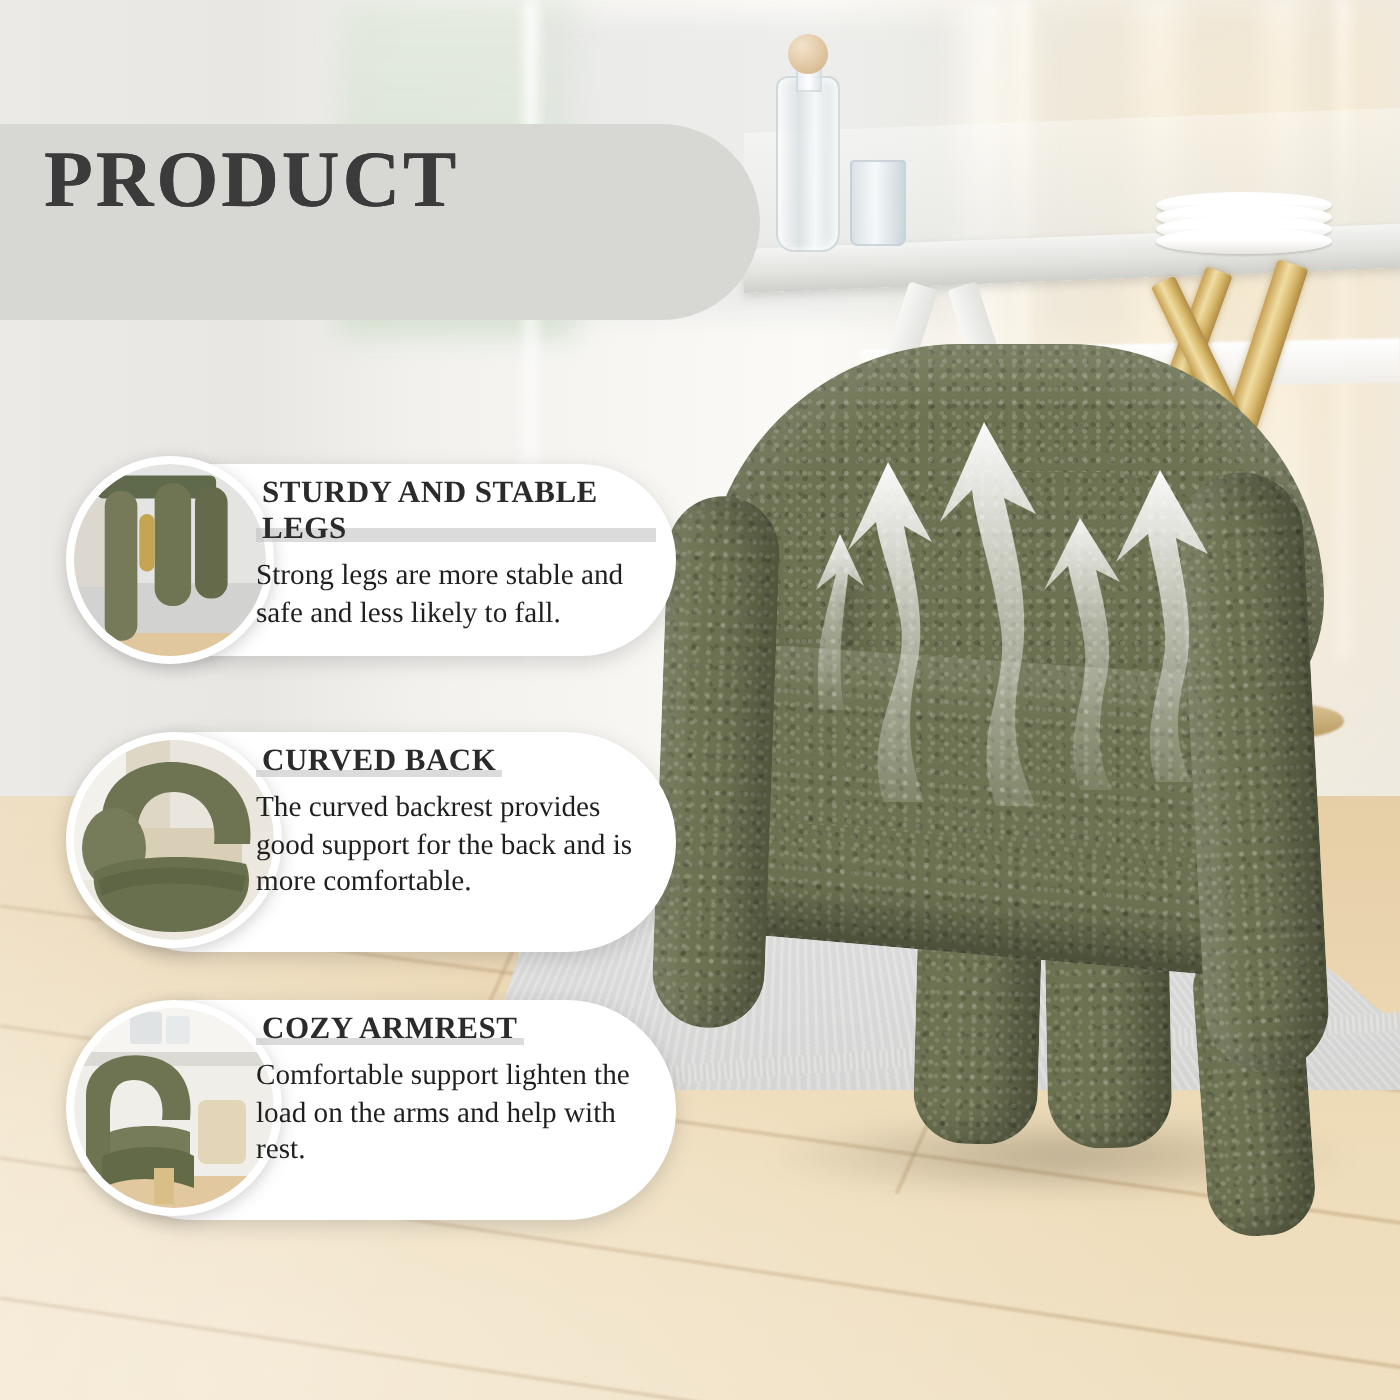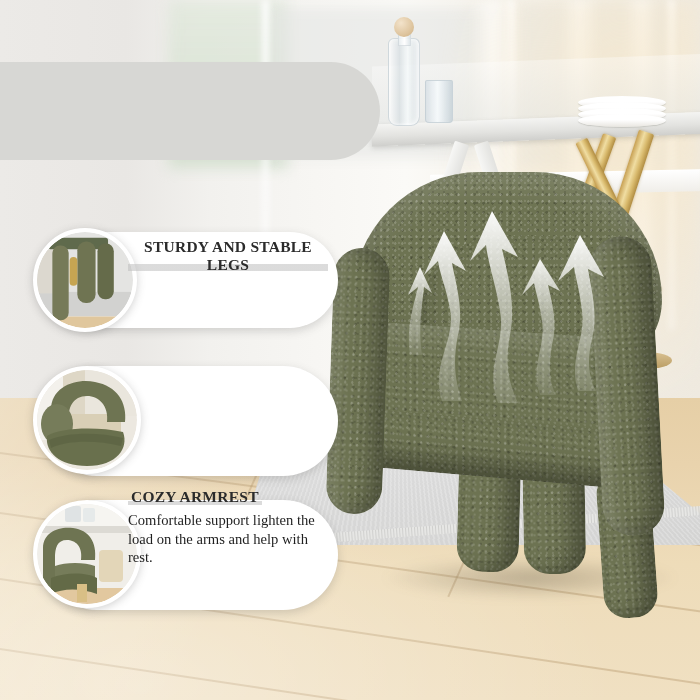--- a/index.html
+++ b/index.html
@@ -386,33 +386,32 @@
   .thumb-2 { left: 33px; top: 366px; width: 108px; height: 108px; }
   .thumb-3 { left: 33px; top: 500px; width: 108px; height: 108px; }
   .thumb-inner { position: absolute; inset: 0; border-radius: 50%; overflow: hidden; }
 
   .card-text {
     position: absolute;
     left: 128px;
   }
   .card-text-1 { top: 238px; width: 200px; }
   .card-text-2 { top: 372px; width: 200px; }
-  .card-text-3 { top: 488px; width: 208px; }
+  .card-text-3 { top: 506px; width: 208px; }
 
   .feat-heading {
     font-family: "Liberation Serif", "DejaVu Serif", serif;
     font-weight: bold;
     font-size: 15.5px;
     letter-spacing: .25px;
     color: #2b2b2b;
     margin: 0 0 5px 0;
     display: inline-block;
     background: linear-gradient(180deg, rgba(0,0,0,0) 72%, rgba(190,190,190,.55) 72%, rgba(190,190,190,.55) 92%, rgba(0,0,0,0) 92%);
     padding: 0 3px;
-    text-align: center;
   }
   .feat-body {
     font-family: "Liberation Serif", "DejaVu Serif", serif;
     font-size: 14.6px;
     line-height: 18.5px;
     color: #1f1f1f;
     margin: 0;
   }
   .ctr { text-align: center; }
 </style>
@@ -513,20 +512,23 @@
                C152,98 158,118 152,140 C148,164 150,178 156,190 Z" fill="url(#ribB)"></path>
 
       <path d="M178,186 C168,154 186,134 182,106 C180,88 176,74 174,62 L158,76 L180,30 L204,72 L188,64
                C192,88 198,110 192,134 C186,160 190,174 196,186 Z" fill="url(#ribA)"></path>
     </svg>
 
   </div>
 
   <div class="title-pill"></div>
   <div class="title-block">
+    <div class="title-line">
+      <span>PRODUCT</span>
+    </div>
   </div>
 
   <div class="card card-1"></div>
   <div class="thumb thumb-1">
     <div class="thumb-inner">
       <svg viewBox="0 0 100 100" width="100%" height="100%">
         <rect x="0" y="0" width="100" height="62" fill="#e4e4e2"></rect>
         <rect x="0" y="62" width="100" height="26" fill="#d2d2d0"></rect>
         <rect x="0" y="88" width="100" height="12" fill="#e0c79d"></rect>
         <rect x="0" y="18" width="18" height="46" fill="#dcd8cf"></rect>
@@ -534,38 +536,43 @@
         <rect x="16" y="14" width="17" height="78" rx="8" fill="#767a58"></rect>
         <rect x="42" y="10" width="19" height="64" rx="9" fill="#6f7452"></rect>
         <rect x="63" y="12" width="17" height="58" rx="8" fill="#656b4a"></rect>
         <rect x="34" y="26" width="8" height="30" rx="4" fill="#c6a552"></rect>
         <rect x="0" y="0" width="100" height="100" fill="none"></rect>
       </svg>
     </div>
   </div>
   <div class="card-text card-text-1">
     <p class="feat-heading">STURDY AND STABLE LEGS</p>
+    <p class="feat-body">Strong legs are more stable and safe and less likely to fall.</p>
   </div>
 
   <div class="card card-2"></div>
   <div class="thumb thumb-2">
     <div class="thumb-inner">
       <svg viewBox="0 0 100 100" width="100%" height="100%">
         <rect x="0" y="0" width="100" height="100" fill="#ece8e0"></rect>
         <rect x="0" y="0" width="26" height="70" fill="#f3f1ec"></rect>
         <rect x="26" y="0" width="22" height="58" fill="#ded7c6"></rect>
         <rect x="48" y="0" width="52" height="46" fill="#eae6dd"></rect>
         <rect x="30" y="44" width="54" height="34" fill="#d9cfb6"></rect>
         <path d="M14,40 C14,16 40,8 58,12 C80,16 90,32 88,52 L70,52 C72,36 62,26 50,26
                  C36,26 30,38 32,52 Z" fill="#6e7452"></path>
         <ellipse cx="20" cy="54" rx="16" ry="20" fill="#767c5a"></ellipse>
         <path d="M10,66 C22,58 58,56 86,62 C92,78 80,96 50,96 C22,96 8,82 10,66 Z" fill="#69704d"></path>
         <path d="M12,70 C30,62 62,62 86,68 L84,76 C60,70 30,70 14,78 Z" fill="#5d6443" opacity=".8"></path>
       </svg>
     </div>
+  </div>
+  <div class="card-text card-text-2">
+    <p class="feat-heading ctr">CURVED BACK</p>
+    <p class="feat-body">The curved backrest provides good support for the back and is more comfortable.</p>
   </div>
 
   <div class="card card-3"></div>
   <div class="thumb thumb-3">
     <div class="thumb-inner">
       <svg viewBox="0 0 100 100" width="100%" height="100%">
         <rect x="0" y="0" width="100" height="100" fill="#f0eee9"></rect>
         <rect x="0" y="0" width="100" height="22" fill="#f6f5f1"></rect>
         <rect x="28" y="2" width="16" height="16" rx="2" fill="#dfe3e4"></rect>
         <rect x="46" y="4" width="12" height="14" rx="2" fill="#e6eaea"></rect>

